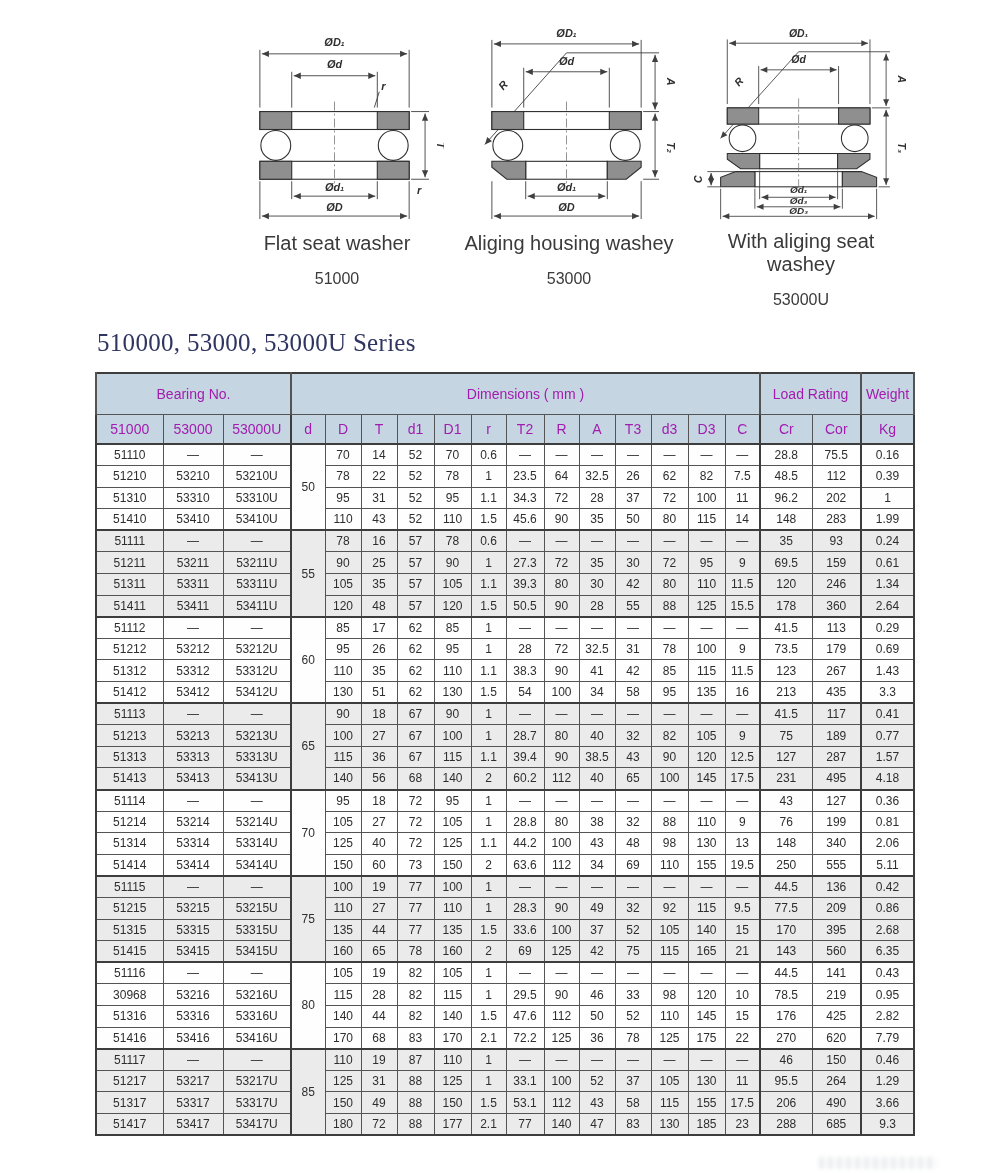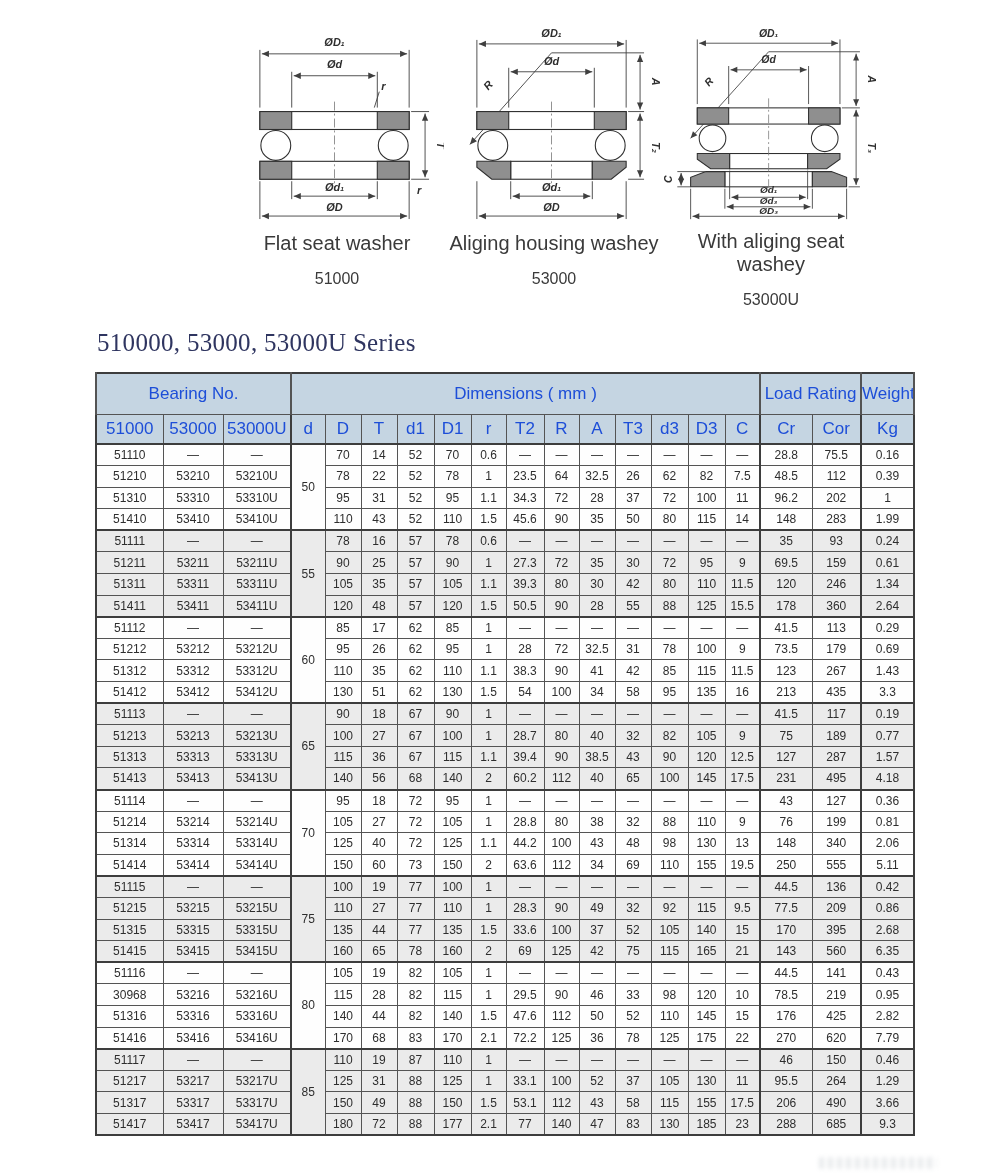--- a/index.html
+++ b/index.html
@@ -2,21 +2,21 @@
 <html><head>
 <meta charset="utf-8">
 <style>
   * { margin:0; padding:0; box-sizing:border-box; }
   html,body { background:#ffffff; }
   body {
     width:999px; height:1173px; position:relative; overflow:hidden;
     font-family:"Liberation Sans", sans-serif; color:#2e2e2e;
   }
   
-  .diagrams { display:flex; gap:3px; padding:24px 0 0 230px; align-items:flex-start; }
+  .diagrams { display:flex; gap:18px; padding:24px 0 0 230px; align-items:flex-start; }
   figure { width:214px; text-align:center; }
   figure svg { display:block; margin:0 auto; }
   figcaption { font-size:20px; color:#3a3a3a; margin-top:4px; }
   .series-no { font-size:16px; color:#3a3a3a; margin-top:15px; }
   .dim { font-size:11px; font-style:italic; font-weight:bold; fill:#2e2e2e; }
   .dim-sm { font-size:10.5px; font-style:italic; font-weight:bold; fill:#2e2e2e; }
   .part { stroke:#2f2f2f; stroke-width:1.1; }
   .grayp { fill:#8f8f8f; }
   .whitep { fill:#ffffff; }
   .dline { stroke:#3f3f3f; stroke-width:0.9; fill:none; }
@@ -29,21 +29,21 @@
   
   .tablewrap { margin-left:95px; }
   table.spec {
     border-collapse:collapse; table-layout:fixed; width:818px;
     font-size:12px; color:#2e2e2e; border:2px solid #3d3d3d;
   }
   .spec th, .spec td {
     border:1px solid #545454; text-align:center; vertical-align:middle;
     padding:0; overflow:hidden; white-space:nowrap;
   }
-  .spec thead th { background:#c5d5e2; font-weight:normal; color:#1d4ed8; font-size:17px; }
+  .spec thead th { background:#c5d5e2; font-weight:normal; color:#a21caf; font-size:14px; }
   .spec thead th.gh { height:41px; border-left-width:2px; border-right-width:2px; border-bottom-width:1px; }
   .spec thead th.ch { height:30px; }
   .spec thead { border-bottom:2px solid #3d3d3d; }
   .spec tbody td { height:21.6px; background:#fefefe; }
   .spec tbody tr.shade td { background:#ebebeb; }
   .spec tbody tr.group-start td { border-top:2px solid #3d3d3d; }
   .spec td.thickL, .spec th.thickL { border-left-width:2px; border-left-color:#3d3d3d; }
   .spec td.dcell { border-left-width:2px; border-left-color:#3d3d3d; }
   
   .watermark {
@@ -509,21 +509,21 @@
           <td>1</td>
           <td>—</td>
           <td>—</td>
           <td>—</td>
           <td>—</td>
           <td>—</td>
           <td>—</td>
           <td>—</td>
           <td class="thickL">41.5</td>
           <td>117</td>
-          <td class="thickL">0.19</td>
+          <td class="thickL">0.41</td>
         </tr>
         <tr class="shade">
           <td>51213</td>
           <td>53213</td>
           <td>53213U</td>
           <td>100</td>
           <td>27</td>
           <td>67</td>
           <td>100</td>
           <td>1</td>

